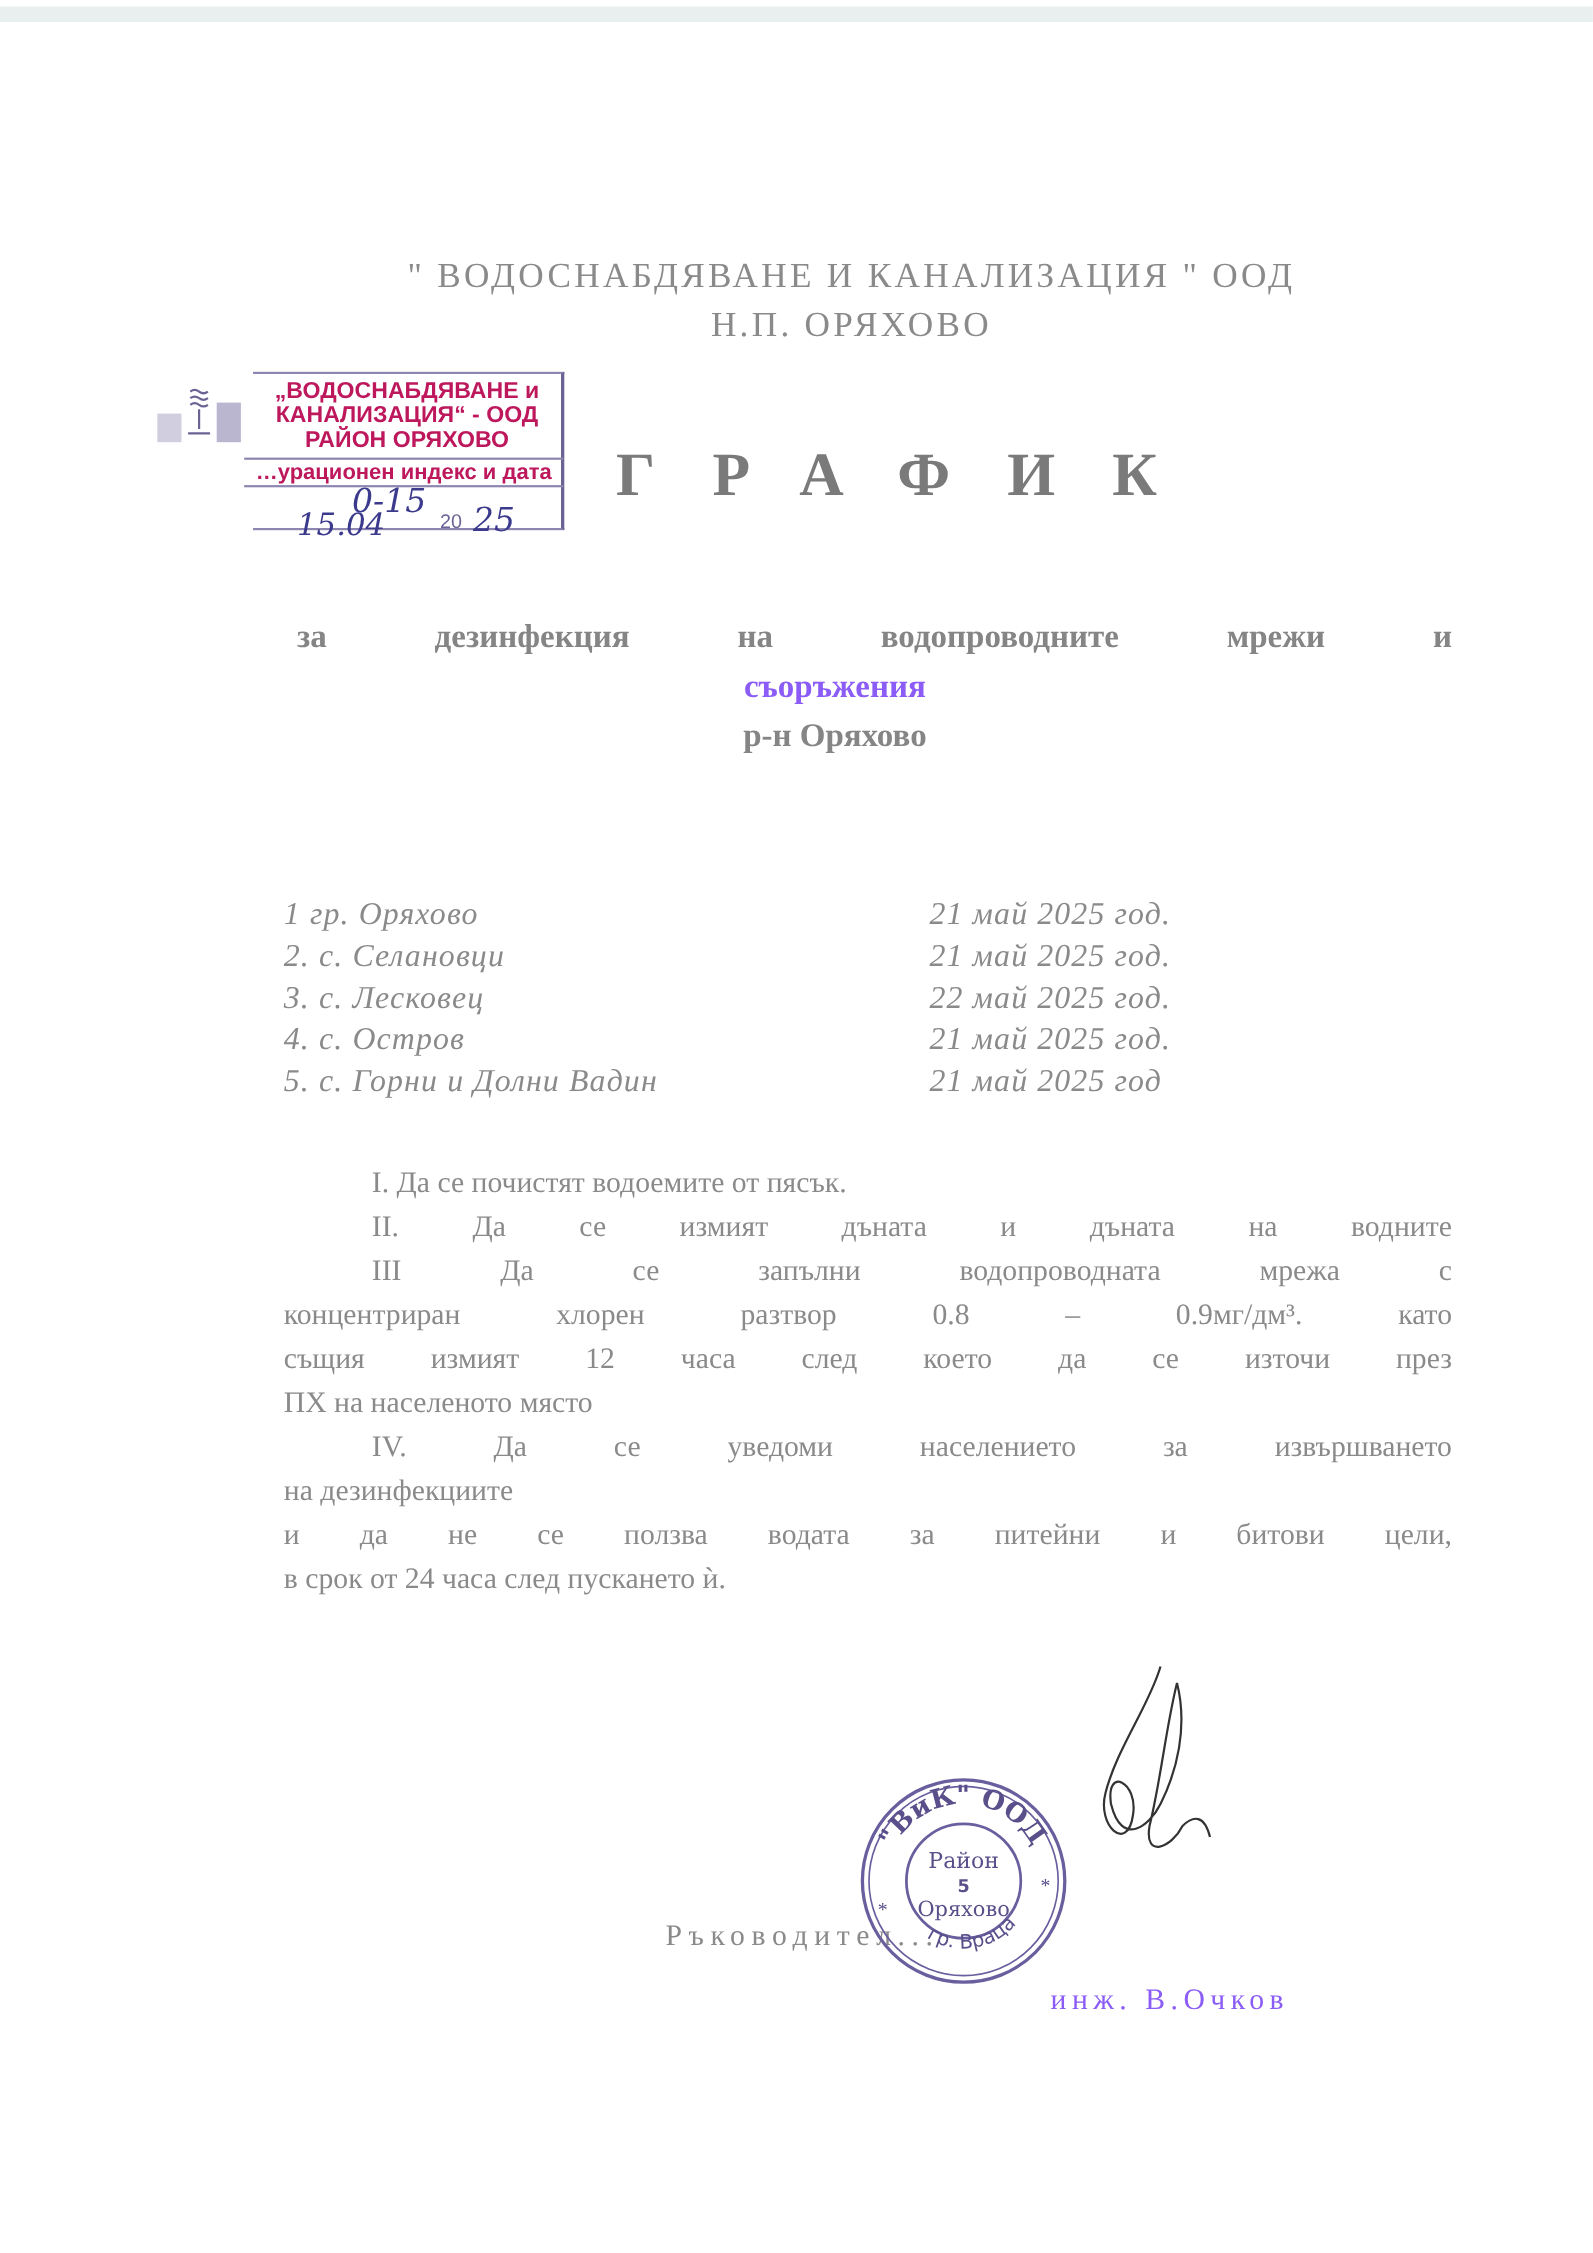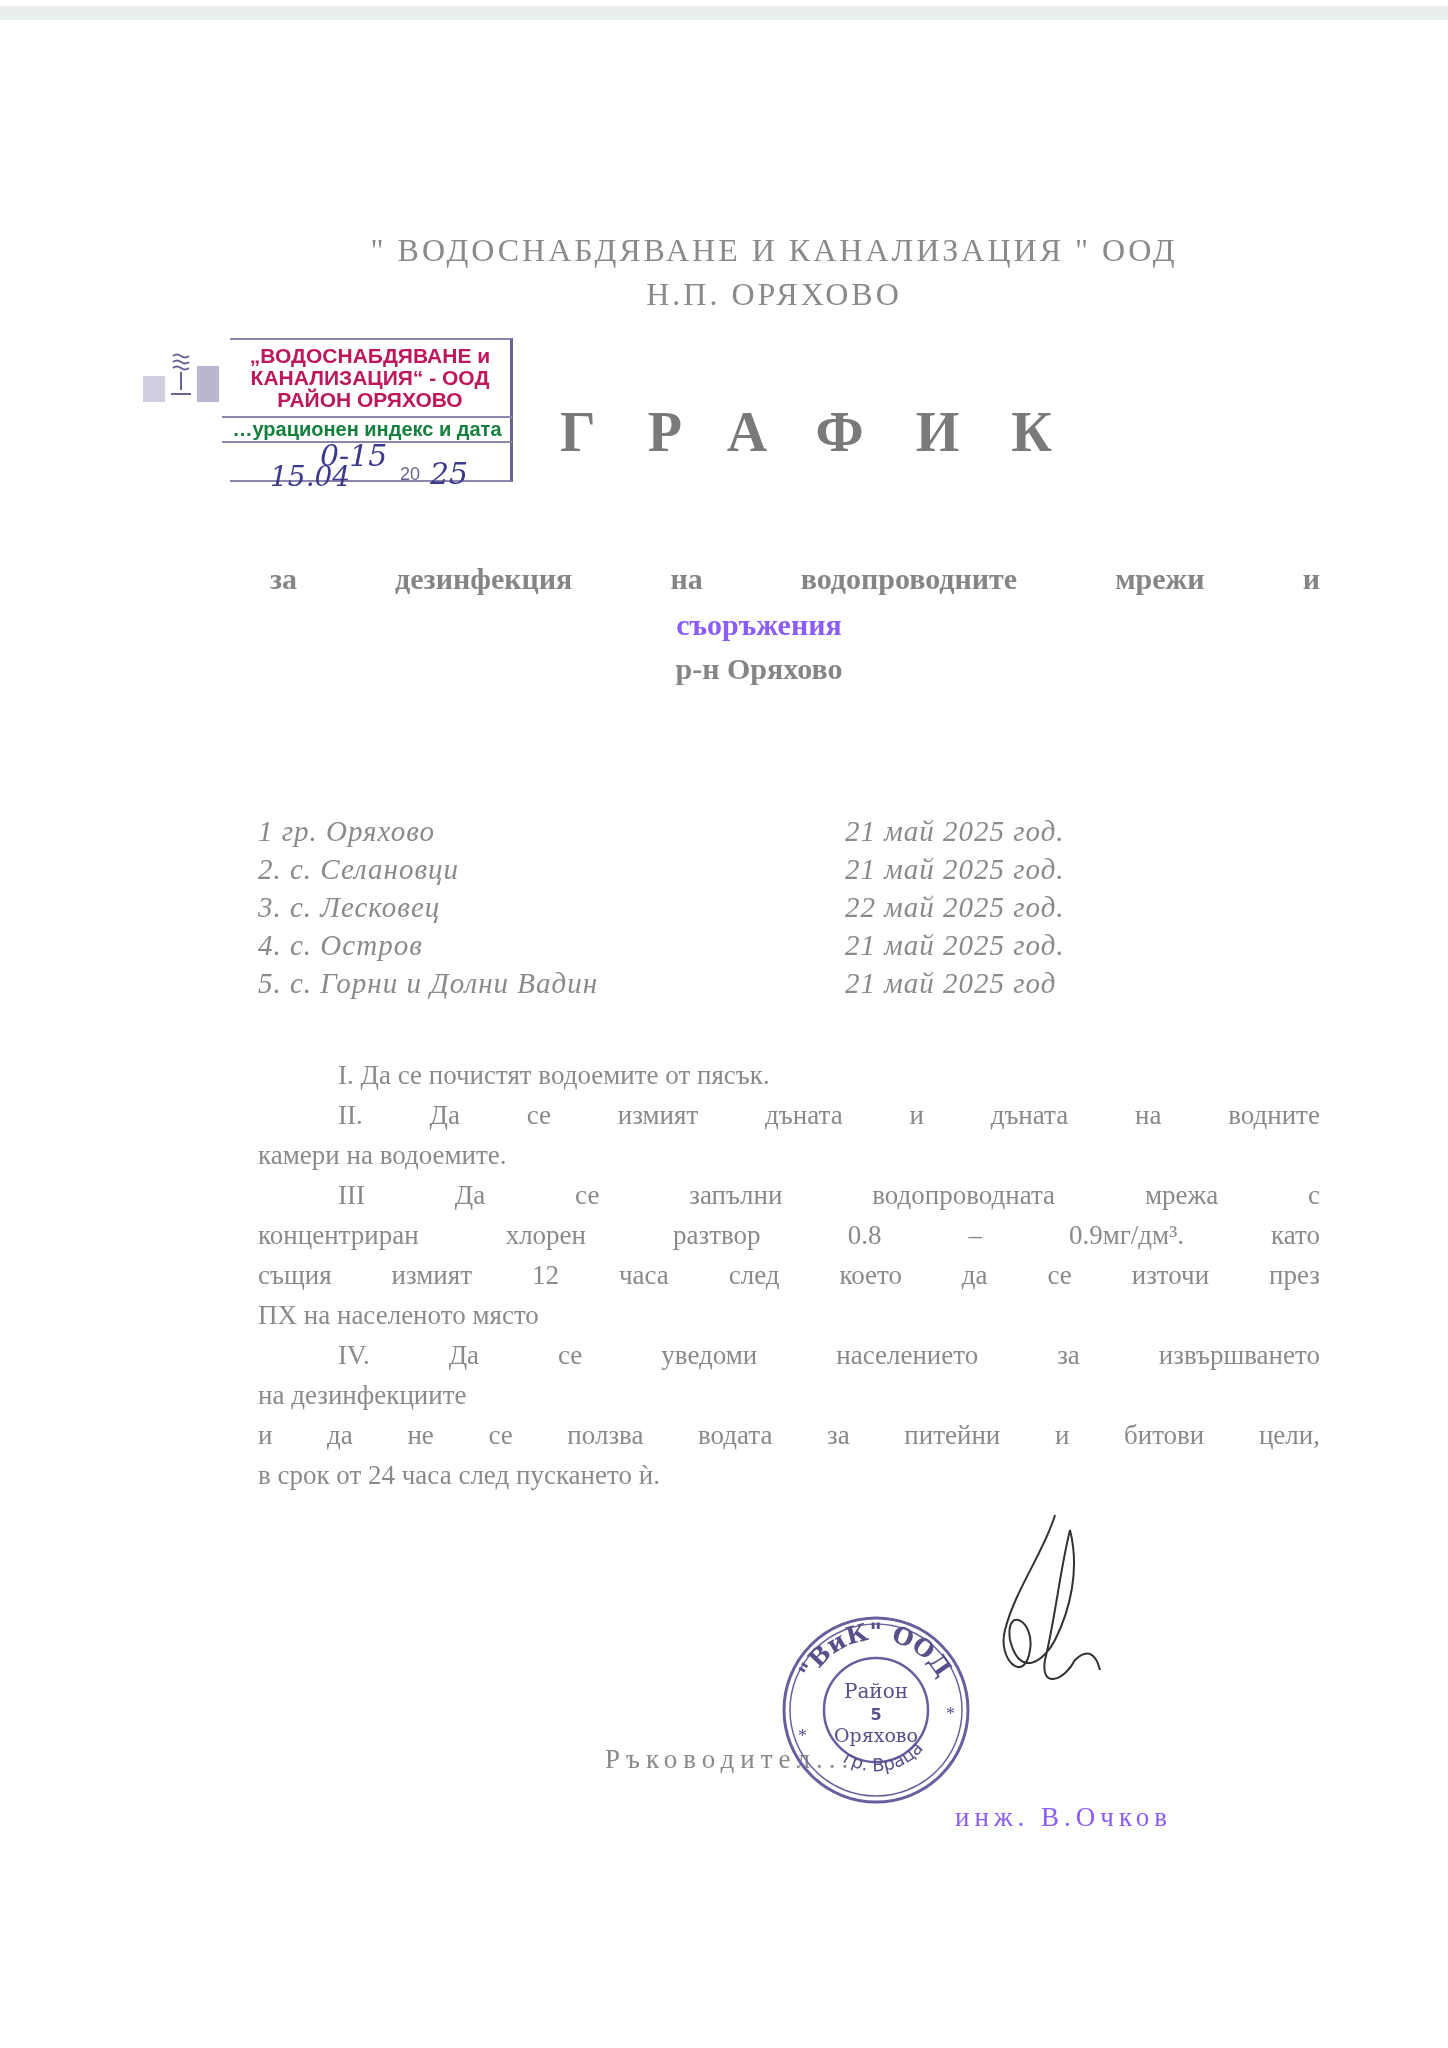--- a/index.html
+++ b/index.html
@@ -10,21 +10,21 @@
   .org { left:0; width:1448px; text-align:center; font-size:32px; letter-spacing:3px; color:#8a8a8a; }
   .org1 { top:232px; padding-left:100px; box-sizing:border-box; }
   .org2 { top:276px; padding-left:100px; box-sizing:border-box; }
 
   .stamp-reg { left:135px; top:330px; width:380px; height:150px; color:#5a4f8a; font-family:"Liberation Sans", sans-serif; }
   .stamp-reg .logo { position:absolute; left:0; top:20px; width:95px; height:60px; }
   .stamp-reg .box { position:absolute; left:95px; top:8px; width:280px; height:140px;
        border-right:3px solid #6c6394; border-top:2px solid #8d86b0; border-bottom:2px solid #8d86b0; }
   .stamp-reg .l { position:absolute; left:0; width:100%; text-align:center; font-weight:bold; font-size:21px; color:#be185d; }
   .stamp-reg .ln1 { top:4px; } .stamp-reg .ln2 { top:26px; } .stamp-reg .ln3 { top:48px; }
-  .stamp-reg .caption { position:absolute; left:-8px; top:76px; width:290px; font-size:20px; font-weight:bold; color:#15803d;
+  .stamp-reg .caption { position:absolute; left:-8px; top:76px; width:290px; font-size:20px; font-weight:bold; color:#be185d;
        border-top:2px solid #8d86b0; border-bottom:2px solid #8d86b0; text-align:center; }
   .stamp-reg .hw { position:absolute; font-family:"DejaVu Serif", serif; font-style:italic; color:#3c3a8c; font-size:30px; }
   .stamp-reg .hw1 { left:90px; top:98px; }
   .stamp-reg .hw2 { left:40px; top:120px; font-size:28px; }
   .stamp-reg .yr { position:absolute; left:170px; top:124px; font-size:18px; color:#6c6394; }
   .stamp-reg .hw3 { left:200px; top:116px; }
 
   .title { left:560px; top:400px; width:480px; font-size:56px; letter-spacing:52px; color:#7a7a7a; font-weight:bold; }
 
   .subtitle { left:270px; width:1050px; top:562px; font-size:30px; font-weight:bold; color:#858585; display:flex; justify-content:space-between; }
@@ -122,21 +122,20 @@
     <span>II.</span>
     <span>Да</span>
     <span>се</span>
     <span>измият</span>
     <span>дъната</span>
     <span>и</span>
     <span>дъната</span>
     <span>на</span>
     <span>водните</span>
   </div>
-  <div class="p">камери  на  водоемите.</div>
 
   <div class="p just ind">
     <span>III</span>
     <span>Да</span>
     <span>се</span>
     <span>запълни</span>
     <span>водопроводната</span>
     <span>мрежа</span>
     <span>с</span>
   </div>

